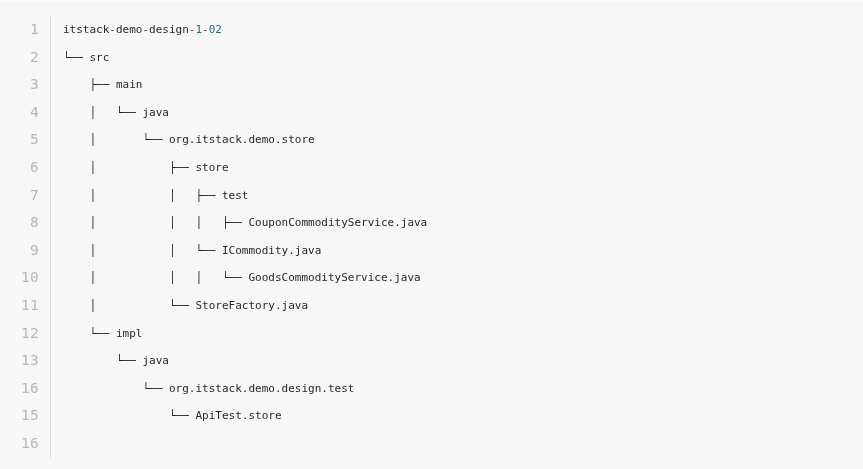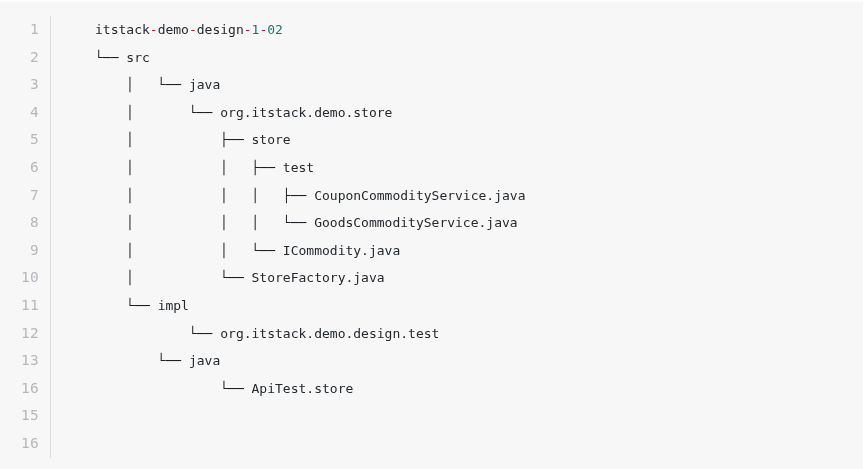--- a/index.html
+++ b/index.html
@@ -50,25 +50,24 @@
     flex: 1 1 auto;
     min-width: 0;
     padding-left: 12px;
     box-sizing: border-box;
     overflow: hidden;
   }
 
   #code-area .row {
     height: 27.6px;
     line-height: 27.6px;
-    font-size: 13px;
+    font-size: 11px;
     color: #24292e;
     white-space: pre;
     letter-spacing: 0px;
-    margin-left: 32px;
   }
 
   .tree {
     color: #1b1f23;
   }
   .tok-punct {
     color: #a61f34;
   }
   .tok-num {
     color: #157575;
@@ -94,27 +93,28 @@
       <span class="ln">12</span>
       <span class="ln">13</span>
       <span class="ln">16</span>
       <span class="ln">15</span>
       <span class="ln">16</span>
     </div>
 
   <div id="code-area">
       <div class="row"><span><span class="">itstack</span><span class="tok-punct">-</span><span class="">demo</span><span class="tok-punct">-</span><span class="">design</span><span class="tok-punct">-</span><span class="tok-num">1</span><span class="tok-punct">-</span><span class="tok-num">02</span></span></div>
       <div class="row"><span class="tree">└── </span><span>src</span></div>
+      <div class="row"><span class="tree">    ├── </span><span>main</span></div>
       <div class="row"><span class="tree">    │   └── </span><span>java</span></div>
       <div class="row"><span class="tree">    │       └── </span><span>org.itstack.demo.store</span></div>
       <div class="row"><span class="tree">    │           ├── </span><span>store</span></div>
       <div class="row"><span class="tree">    │           │   ├── </span><span>test</span></div>
       <div class="row"><span class="tree">    │           │   │   ├── </span><span>CouponCommodityService.java</span></div>
+      <div class="row"><span class="tree">    │           │   └── </span><span>ICommodity.java</span></div>
       <div class="row"><span class="tree">    │           │   │   └── </span><span>GoodsCommodityService.java</span></div>
-      <div class="row"><span class="tree">    │           │   └── </span><span>ICommodity.java</span></div>
       <div class="row"><span class="tree">    │           └── </span><span>StoreFactory.java</span></div>
       <div class="row"><span class="tree">    └── </span><span>impl</span></div>
+      <div class="row"><span class="tree">        └── </span><span>java</span></div>
       <div class="row"><span class="tree">            └── </span><span>org.itstack.demo.design.test</span></div>
-      <div class="row"><span class="tree">        └── </span><span>java</span></div>
       <div class="row"><span class="tree">                └── </span><span>ApiTest.store</span></div>
     </div>
 
 </div>
 
 </body></html>

